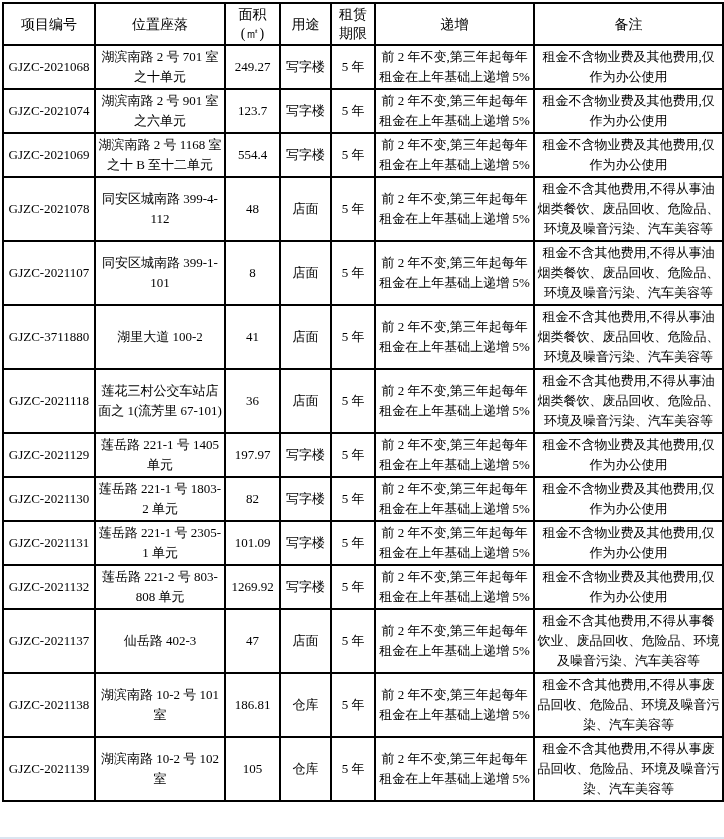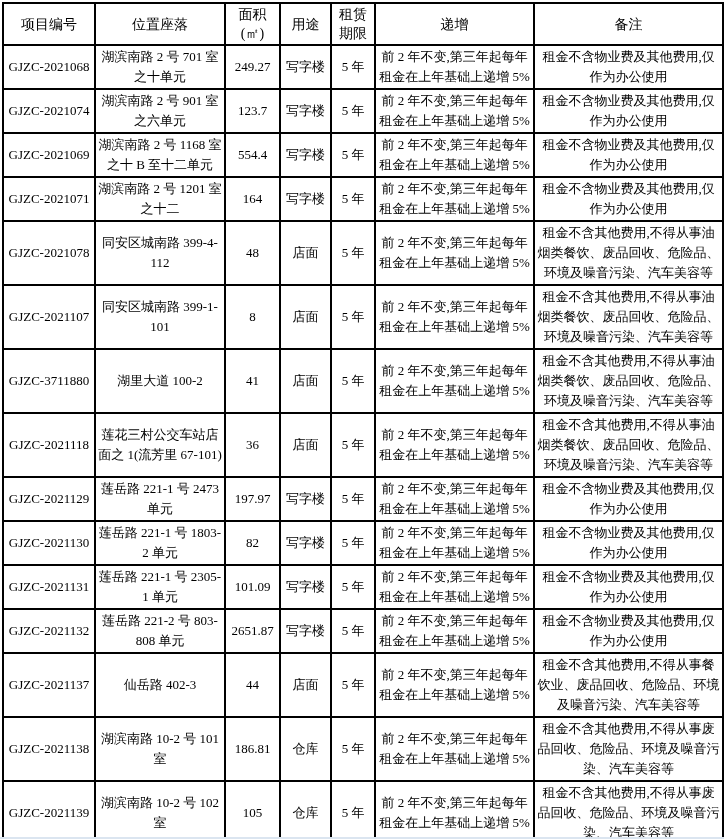--- a/index.html
+++ b/index.html
@@ -100,29 +100,20 @@
   </tr>
         <tr class="row-short">
     <td>GJZC-2021069</td>
     <td>湖滨南路 2 号 1168 室之十 B 至十二单元</td>
     <td>554.4</td>
     <td>写字楼</td>
     <td>5 年</td>
     <td>前 2 年不变,第三年起每年租金在上年基础上递增 5%</td>
     <td>租金不含物业费及其他费用,仅作为办公使用</td>
   </tr>
-        <tr class="row-short">
-    <td>GJZC-2021071</td>
-    <td>湖滨南路 2 号 1201 室之十二</td>
-    <td>164</td>
-    <td>写字楼</td>
-    <td>5 年</td>
-    <td>前 2 年不变,第三年起每年租金在上年基础上递增 5%</td>
-    <td>租金不含物业费及其他费用,仅作为办公使用</td>
-  </tr>
         <tr class="row-tall">
     <td>GJZC-2021078</td>
     <td>同安区城南路 399-4-112</td>
     <td>48</td>
     <td>店面</td>
     <td>5 年</td>
     <td>前 2 年不变,第三年起每年租金在上年基础上递增 5%</td>
     <td>租金不含其他费用,不得从事油烟类餐饮、废品回收、危险品、环境及噪音污染、汽车美容等</td>
   </tr>
         <tr class="row-tall">
@@ -147,21 +138,21 @@
     <td>GJZC-2021118</td>
     <td>莲花三村公交车站店面之 1(流芳里 67-101)</td>
     <td>36</td>
     <td>店面</td>
     <td>5 年</td>
     <td>前 2 年不变,第三年起每年租金在上年基础上递增 5%</td>
     <td>租金不含其他费用,不得从事油烟类餐饮、废品回收、危险品、环境及噪音污染、汽车美容等</td>
   </tr>
         <tr class="row-short">
     <td>GJZC-2021129</td>
-    <td>莲岳路 221-1 号 2473 单元</td>
+    <td>莲岳路 221-1 号 1405 单元</td>
     <td>197.97</td>
     <td>写字楼</td>
     <td>5 年</td>
     <td>前 2 年不变,第三年起每年租金在上年基础上递增 5%</td>
     <td>租金不含物业费及其他费用,仅作为办公使用</td>
   </tr>
         <tr class="row-short">
     <td>GJZC-2021130</td>
     <td>莲岳路 221-1 号 1803-2 单元</td>
     <td>82</td>
@@ -175,30 +166,30 @@
     <td>莲岳路 221-1 号 2305-1 单元</td>
     <td>101.09</td>
     <td>写字楼</td>
     <td>5 年</td>
     <td>前 2 年不变,第三年起每年租金在上年基础上递增 5%</td>
     <td>租金不含物业费及其他费用,仅作为办公使用</td>
   </tr>
         <tr class="row-short">
     <td>GJZC-2021132</td>
     <td>莲岳路 221-2 号 803-808 单元</td>
-    <td>2651.87</td>
+    <td>1269.92</td>
     <td>写字楼</td>
     <td>5 年</td>
     <td>前 2 年不变,第三年起每年租金在上年基础上递增 5%</td>
     <td>租金不含物业费及其他费用,仅作为办公使用</td>
   </tr>
         <tr class="row-tall">
     <td>GJZC-2021137</td>
     <td>仙岳路 402-3</td>
-    <td>44</td>
+    <td>47</td>
     <td>店面</td>
     <td>5 年</td>
     <td>前 2 年不变,第三年起每年租金在上年基础上递增 5%</td>
     <td>租金不含其他费用,不得从事餐饮业、废品回收、危险品、环境及噪音污染、汽车美容等</td>
   </tr>
         <tr class="row-tall">
     <td>GJZC-2021138</td>
     <td>湖滨南路 10-2 号 101 室</td>
     <td>186.81</td>
     <td>仓库</td>

